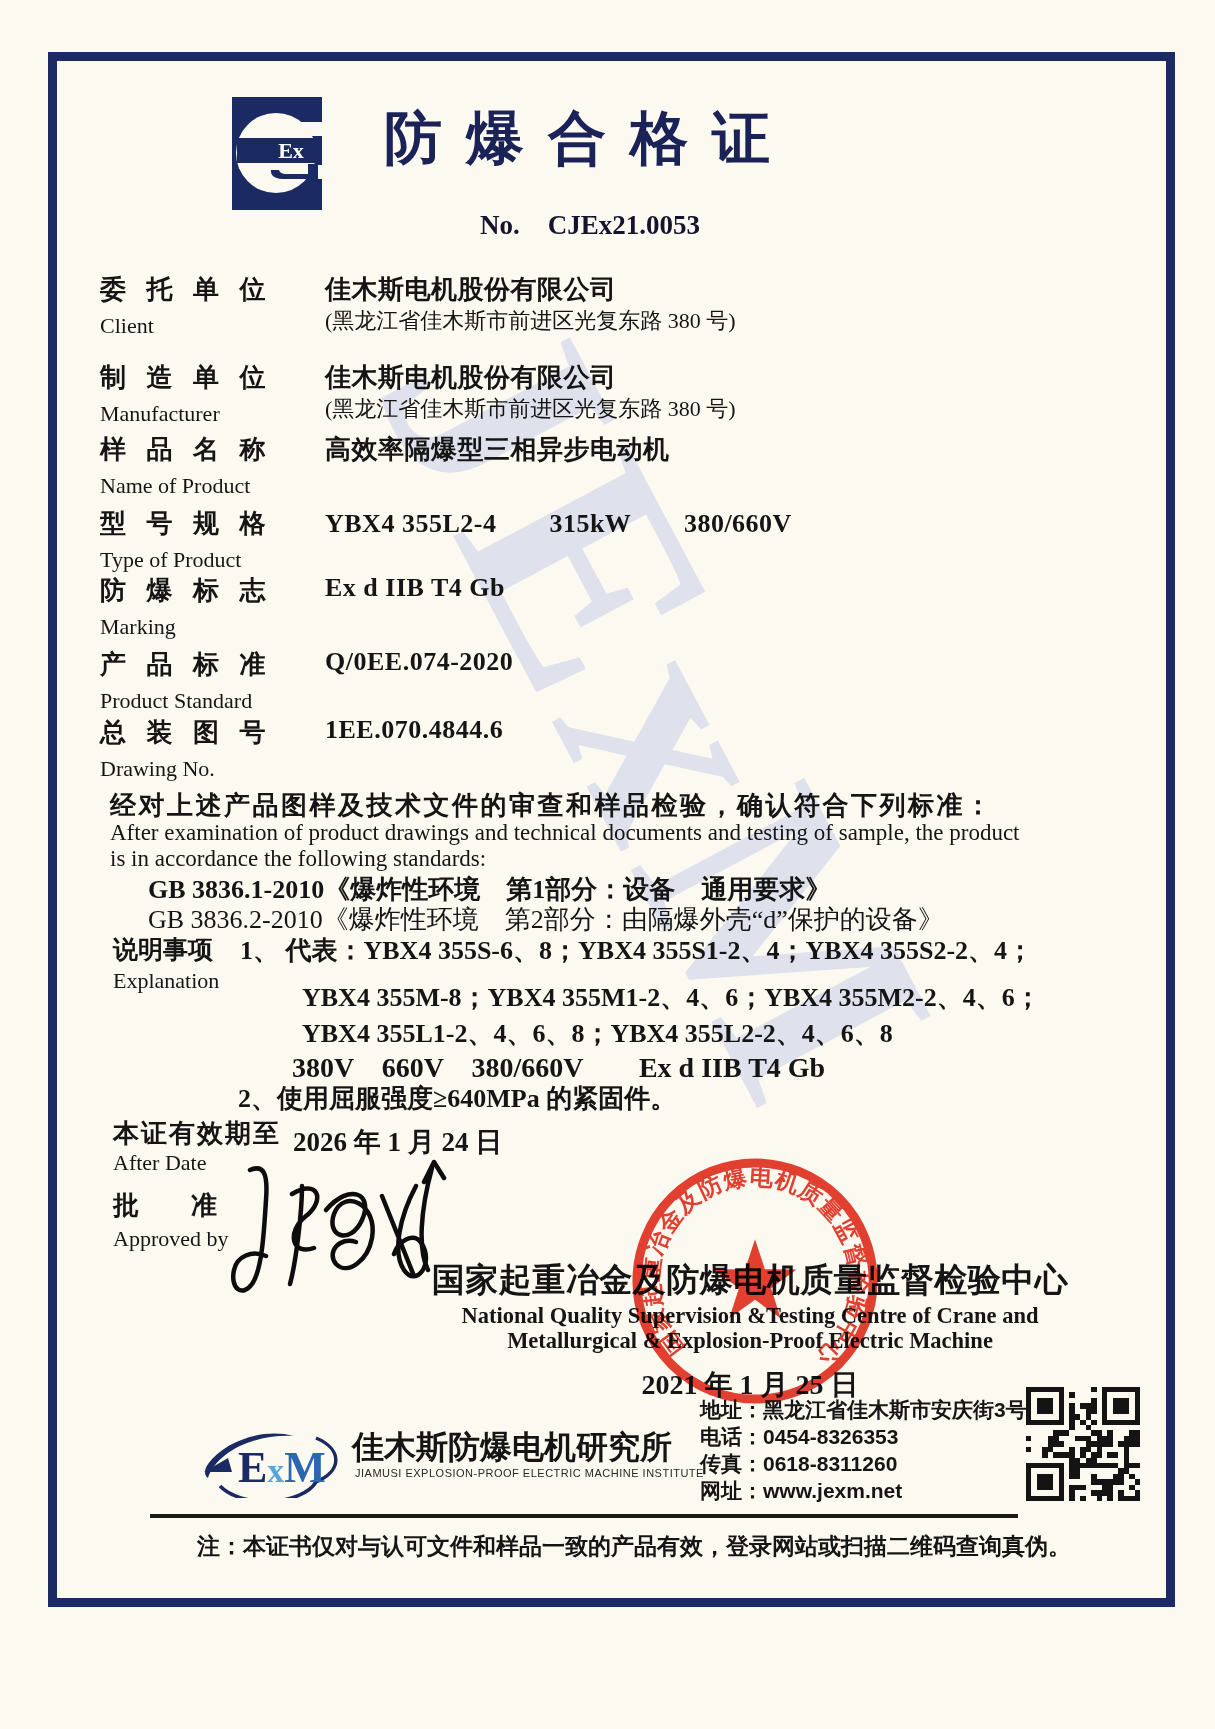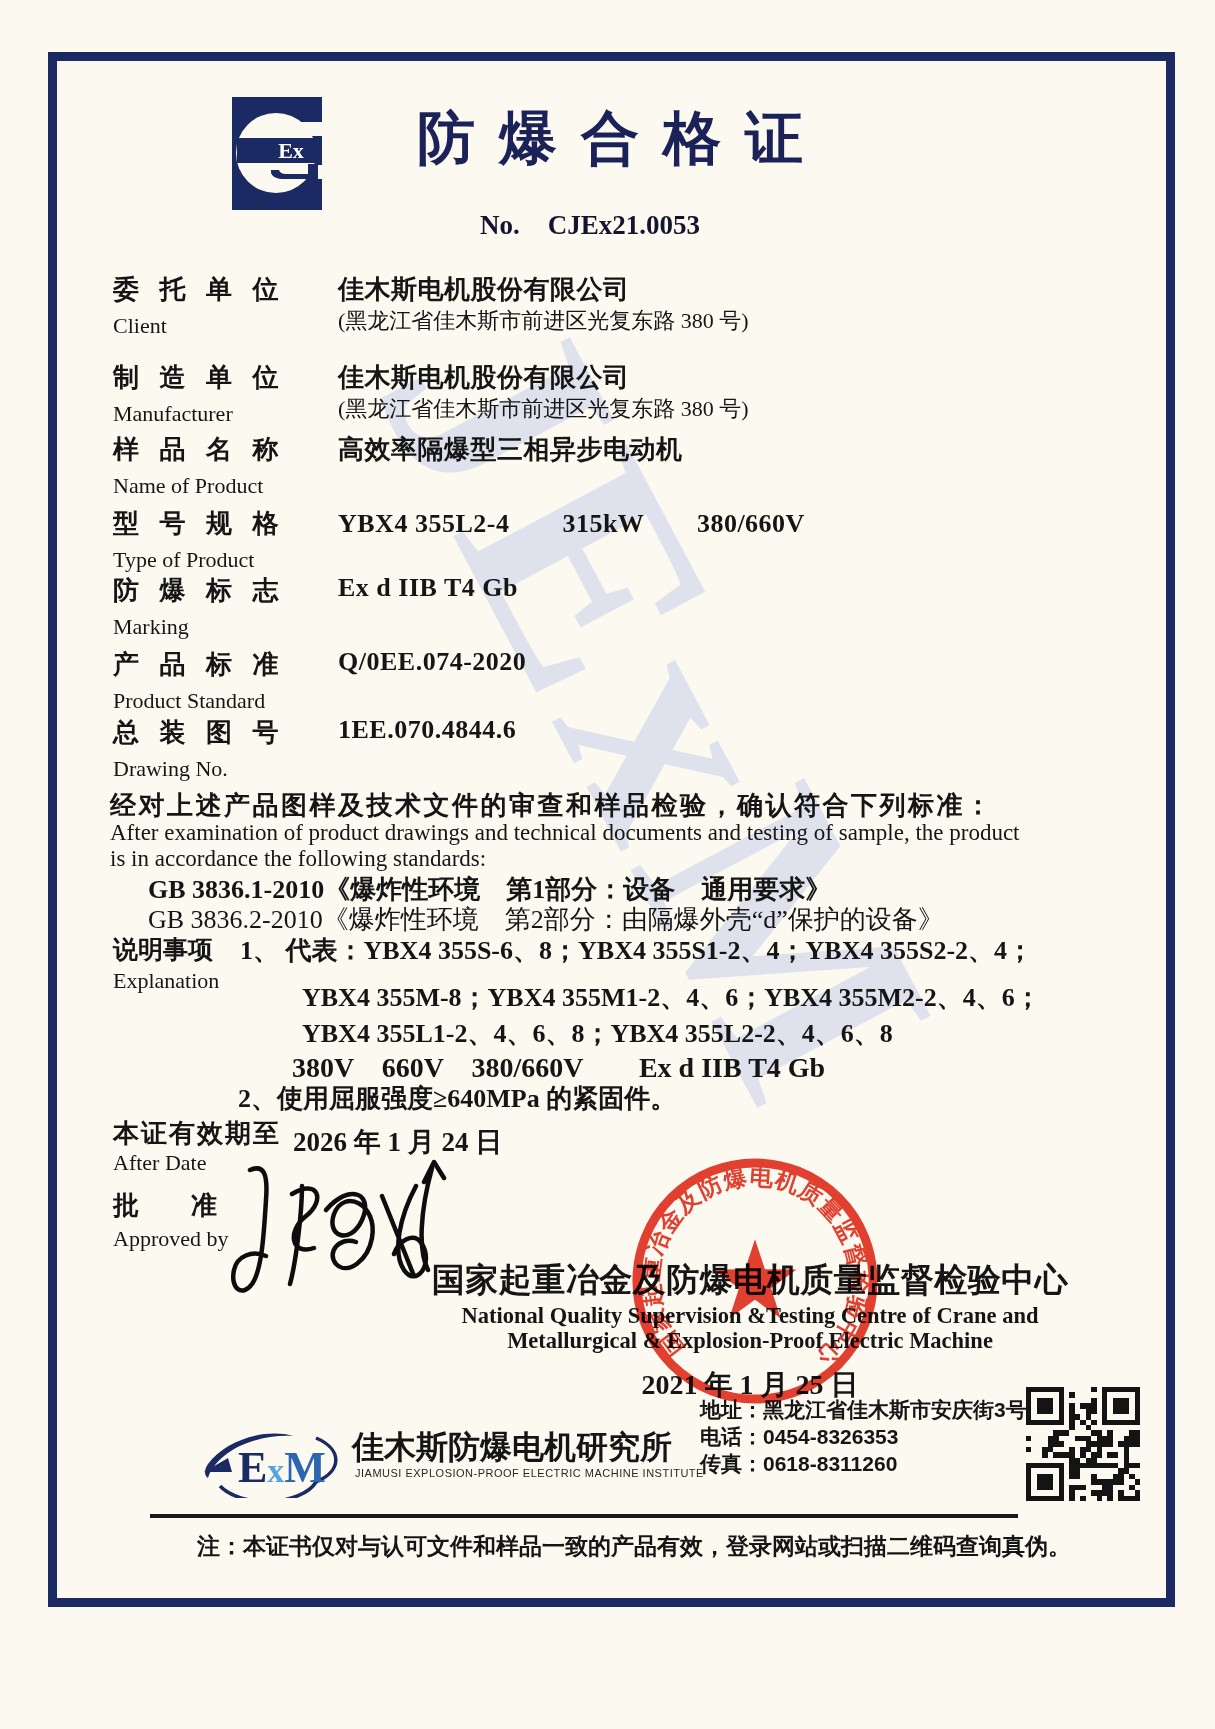--- a/index.html
+++ b/index.html
@@ -18,37 +18,37 @@
     display:flex; align-items:center; justify-content:center;
     transform:rotate(62deg); transform-origin:center;
     font-size:300px; font-weight:bold; letter-spacing:14px;
     color:#c8cdea; opacity:.55; z-index:0; white-space:nowrap;
   }
   .abs { position:absolute; z-index:1; }
 
   
   .ex-logo { left:232px; top:97px; width:90px; height:113px; }
   .title-cn {
-    left:360px; top:100px; width:500px; text-align:center;
+    left:360px; top:100px; width:500px; 
     font-size:58px; font-weight:bold; letter-spacing:24px; text-indent:24px;
     color:#1a2258; white-space:nowrap;
   }
   .title-en {
     left:330px; top:172px; width:520px; text-align:center;
     font-size:26px; font-weight:bold; color:#1a2258;
     letter-spacing:1px; word-spacing:7px; white-space:nowrap;
   }
   .cert-no {
     left:330px; top:210px; width:520px; text-align:center;
     font-size:27px; font-weight:bold; color:#14142e; white-space:nowrap;
   }
   .cert-no .gap { display:inline-block; width:28px; }
 
   
-  .field-row { position:absolute; left:113px; z-index:1; width:990px; }
+  .field-row { position:absolute; left:100px; z-index:1; width:990px; }
   .f-label-cn { font-size:26px; font-weight:bold; letter-spacing:7px; white-space:nowrap; }
   .f-label-en { font-size:22px; margin-top:6px; white-space:nowrap; }
   .f-value {
     position:absolute; left:225px; top:0; font-size:26px; font-weight:bold;
     white-space:nowrap; letter-spacing:.5px;
   }
   .f-sub { position:absolute; left:225px; top:34px; font-size:22px; white-space:nowrap; }
 
   
   .stmt-cn { left:110px; top:788px; font-size:26px; font-weight:bold; letter-spacing:2.5px; white-space:nowrap; }
@@ -212,20 +212,21 @@
       <tspan fill="#1b2a63">E</tspan><tspan fill="#55a5dc" font-size="34">x</tspan><tspan fill="#2b66b0">M</tspan>
     </text>
   </svg>
   <div class="abs inst-cn">佳木斯防爆电机研究所</div>
   <div class="abs inst-en">JIAMUSI EXPLOSION-PROOF ELECTRIC MACHINE INSTITUTE</div>
 
   <div class="abs contacts">
     <div>地址：黑龙江省佳木斯市安庆街3号</div>
     <div>电话：0454-8326353</div>
     <div>传真：0618-8311260</div>
+    <div>网址：www.jexm.net</div>
   </div>
 
   <svg class="abs qr" id="qr-svg" viewBox="0 0 21 21" shape-rendering="crispEdges">
       <rect x="0" y="0" width="1" height="1" fill="#141414"></rect>
       <rect x="1" y="0" width="1" height="1" fill="#141414"></rect>
       <rect x="2" y="0" width="1" height="1" fill="#141414"></rect>
       <rect x="3" y="0" width="1" height="1" fill="#141414"></rect>
       <rect x="4" y="0" width="1" height="1" fill="#141414"></rect>
       <rect x="5" y="0" width="1" height="1" fill="#141414"></rect>
       <rect x="6" y="0" width="1" height="1" fill="#141414"></rect>

